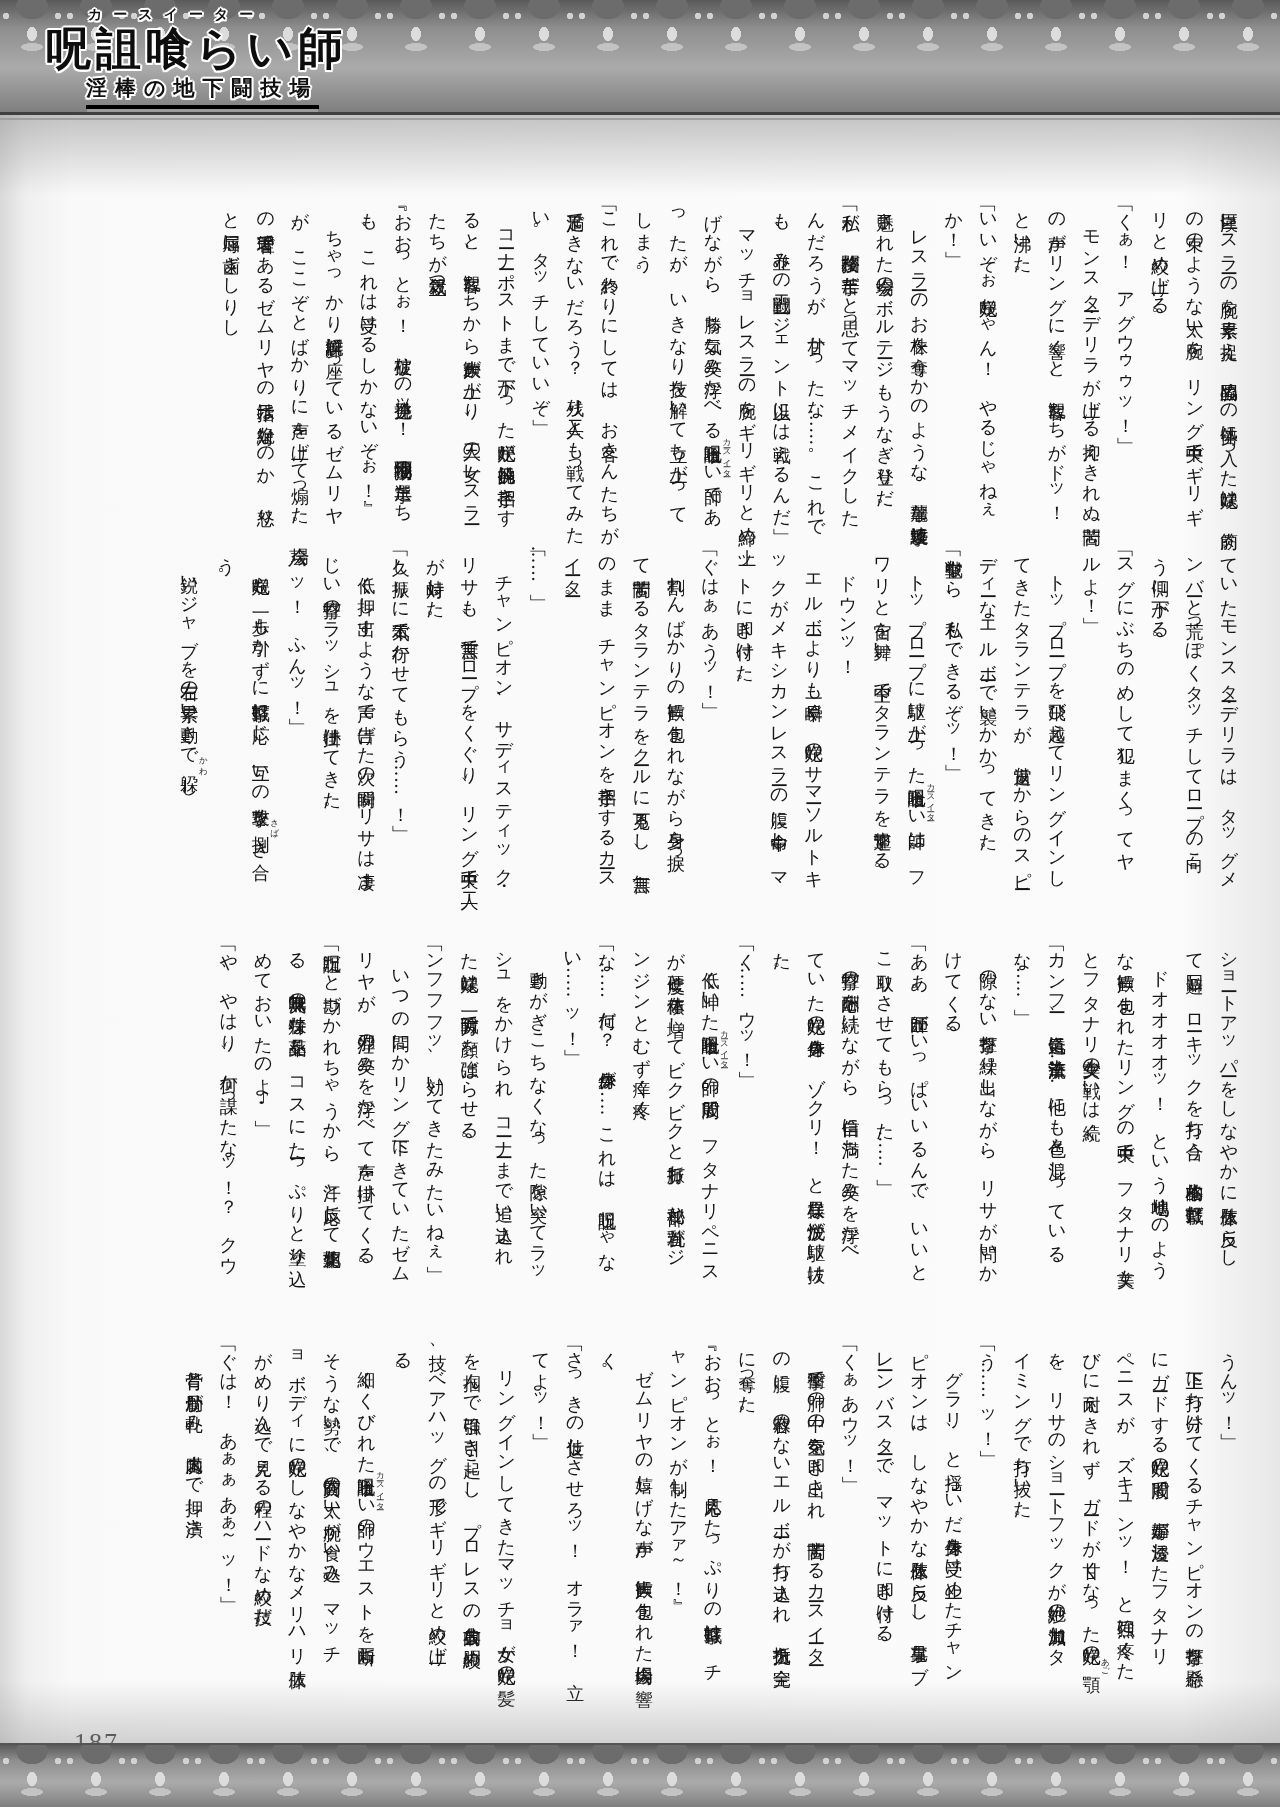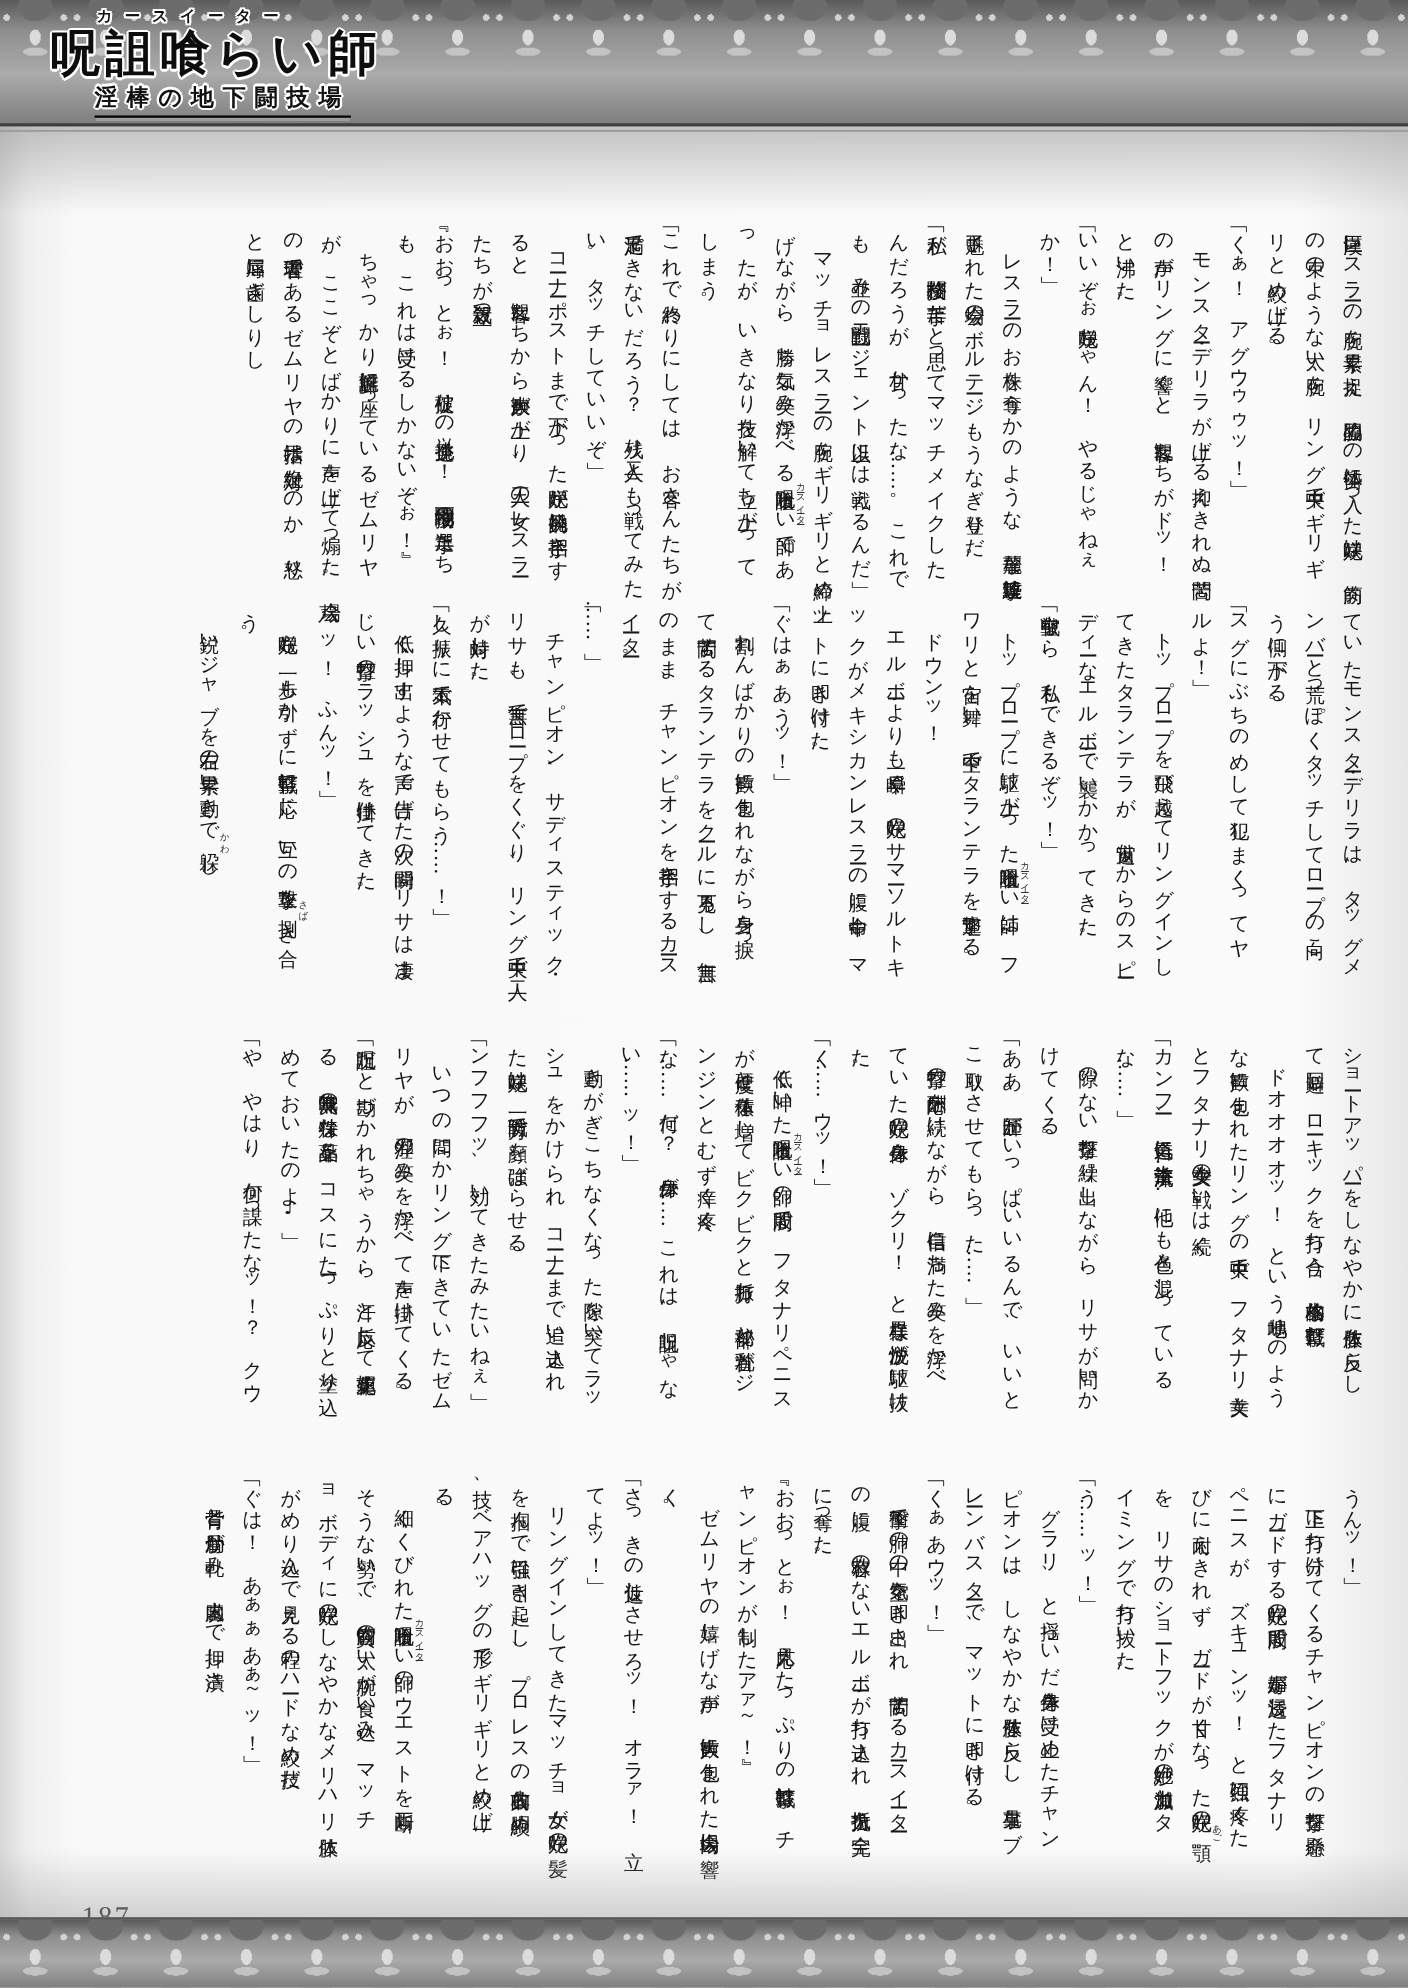--- a/index.html
+++ b/index.html
@@ -38,21 +38,21 @@
     background:linear-gradient(180deg,rgba(255,255,255,0),rgba(160,160,160,.45));}
   
   .title-block{position:absolute;left:46px;top:6px;z-index:5;}
   .outline{text-shadow:-2px 0 0 #fff,2px 0 0 #fff,0 -2px 0 #fff,0 2px 0 #fff,
     -1.5px -1.5px 0 #fff,1.5px -1.5px 0 #fff,-1.5px 1.5px 0 #fff,1.5px 1.5px 0 #fff;}
   .title-furigana{font-size:14px;font-weight:bold;letter-spacing:11px;color:#111;
     margin-left:42px;margin-bottom:1px;}
   .title-main{font-size:45px;font-weight:bold;letter-spacing:5px;color:#0d0d0d;line-height:1.05;}
   .title-sub{display:inline-block;font-size:21px;font-weight:bold;letter-spacing:8px;color:#111;
     margin-left:40px;margin-top:2px;padding-bottom:3px;
-    border-bottom:2px solid #000000;box-shadow:0 4px 0 -1px #9c9c9c;}
+    border-bottom:4px solid #000000;box-shadow:0 4px 0 -1px #9c9c9c;}
   
   .band{
     position:absolute;right:34px;width:1213px;height:336px;
     writing-mode:vertical-rl;
     font-size:18px;line-height:34.4px;letter-spacing:0.5px;
     text-align:left;color:#161616;
   }
   .band p{margin:0;padding:0;}
   .band p.indent{text-indent:1em;}
   .b1{top:200px;} .b2{top:545px;} .b3{top:940px;} .b4{top:1340px;}

